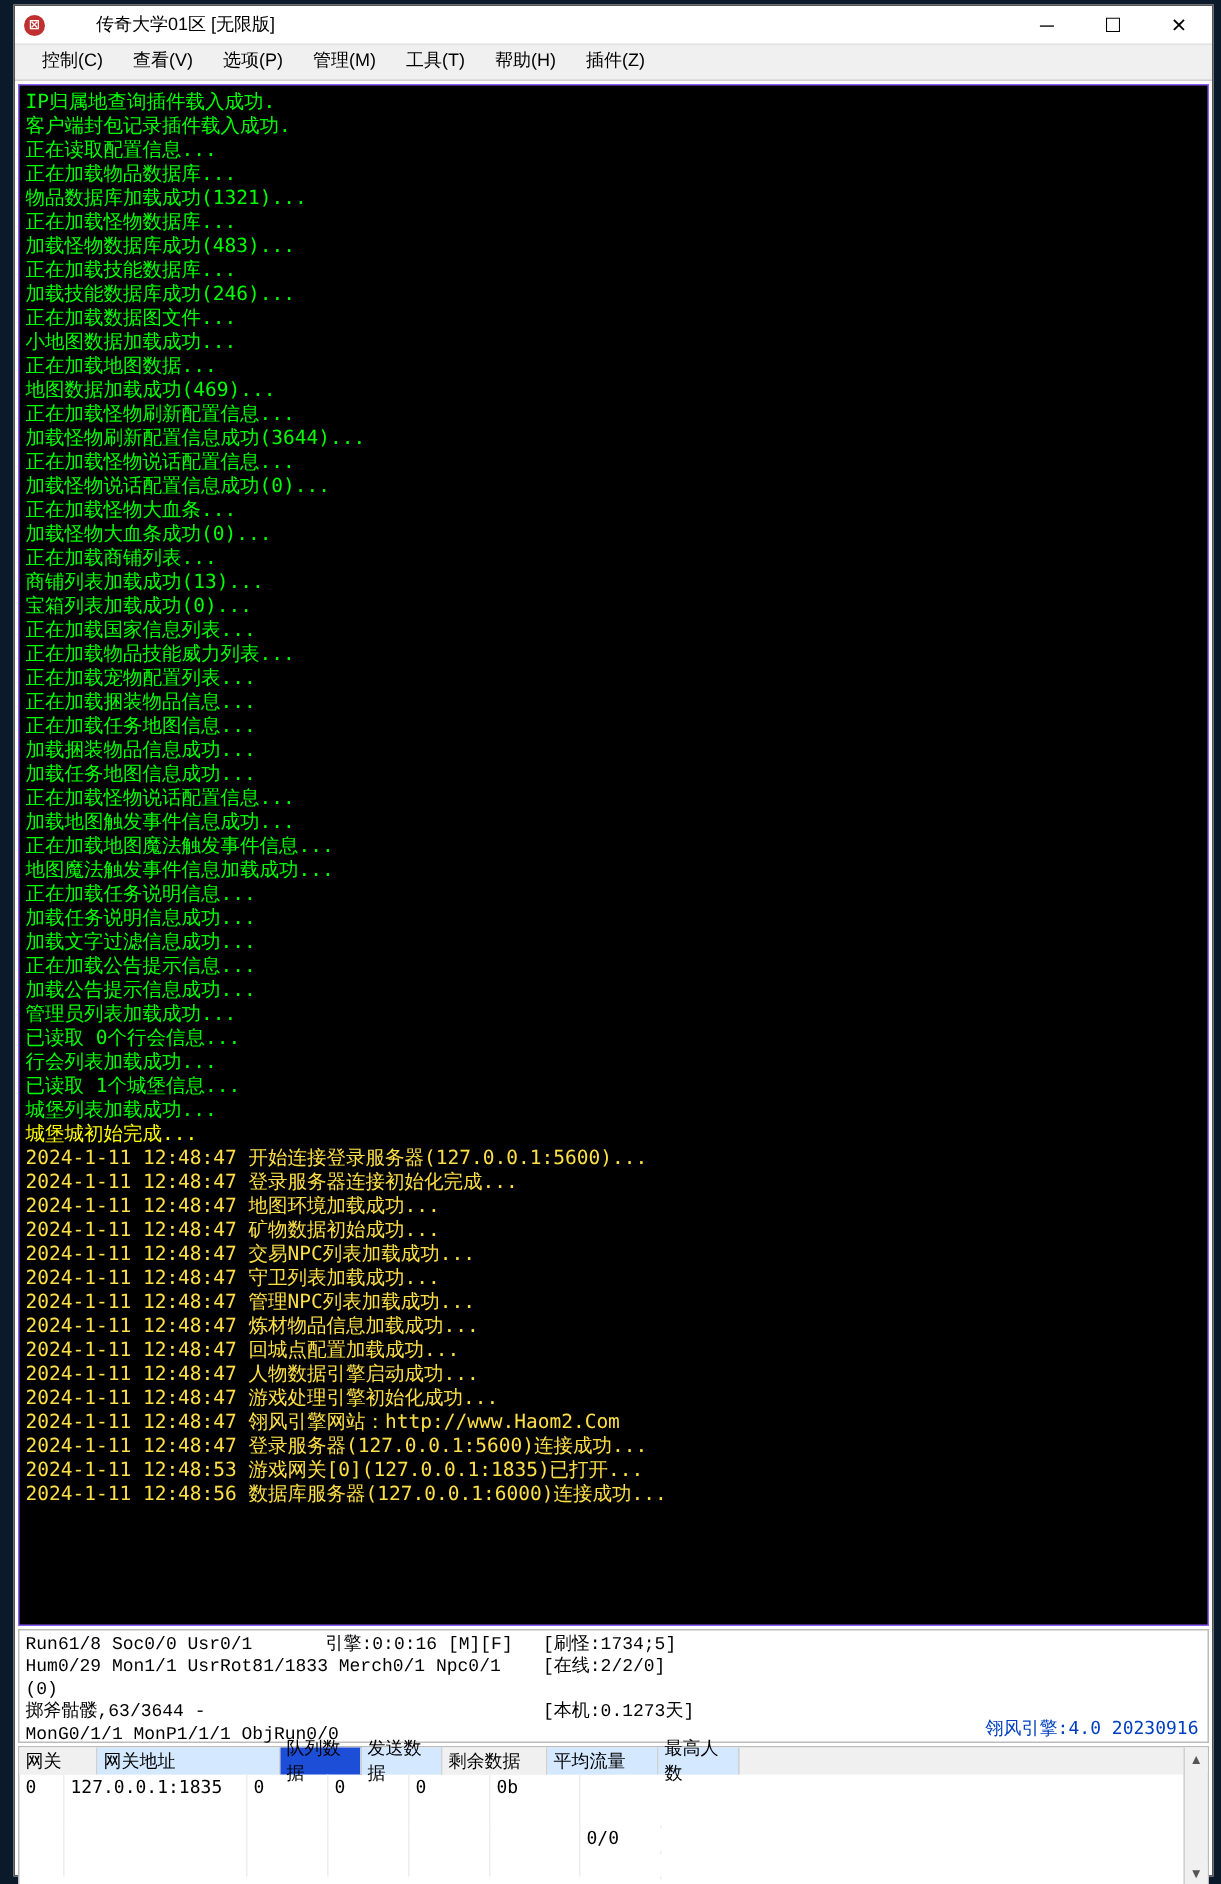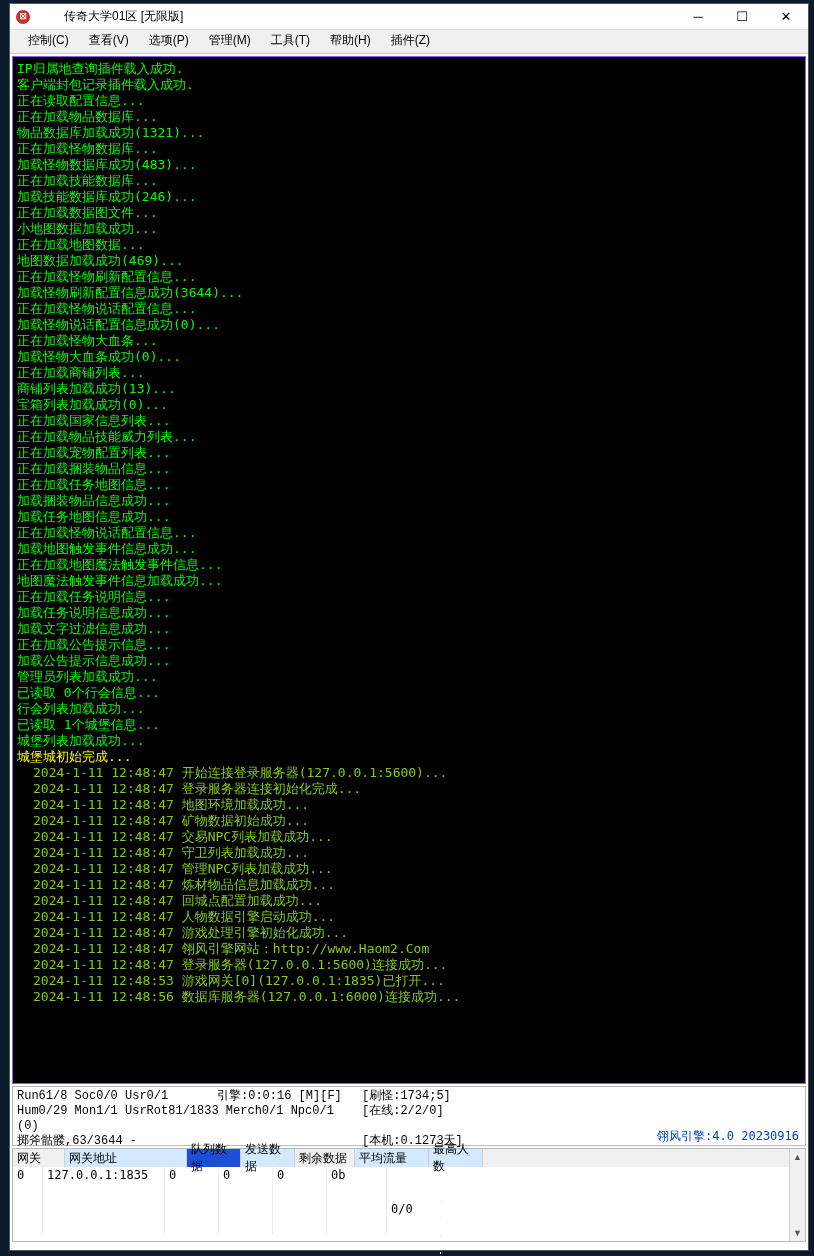--- a/index.html
+++ b/index.html
@@ -69,31 +69,31 @@
   overflow: hidden;
   padding: 4px 0 0 0;
   font-family: "NSimSun", SimSun, monospace;
   font-size: 13px;
   line-height: 16px;
   border: 1px solid #8b5cf6;
   margin: 2px;
 }
 .console .gline { color: #00ff00; white-space: pre; padding-left: 4px; }
 .console .yline { color: #ffff00; white-space: pre; padding-left: 4px; }
-.console .cline { color: #84cc16; white-space: pre; padding-left: 20px; }
+.console .cline { color: #fde047; white-space: pre; padding-left: 4px; }
 .status-area {
   background: #fff;
   padding: 2px 4px;
   font-family: Consolas, "Courier New", monospace;
   font-size: 12px;
   line-height: 15px;
   color: #000;
   border: 1px solid #bbb;
   margin: 0 2px;
-  height: 60px;
+  height: 76px;
   position: relative;
 }
 .status-area .srow { display: flex; }
 .status-area .col1 { width: 200px; }
 .status-area .col2 { width: 145px; }
 .status-area .col3 { flex: 1; }
 .engine-label {
   position: absolute;
   right: 6px;
   bottom: 1px;
@@ -116,21 +116,21 @@
 .grid-header div {
   border-right: 1px solid #d0d0d0;
   padding: 1px 4px;
   display: flex;
   align-items: center;
 }
 .grid-header .h0 { width: 52px; background:#f0f0f0;}
 .grid-header .h1 { width: 122px; background:#d4e8ff;}
 .grid-header .h2 { width: 54px; background:#1d4ed8;}
 .grid-header .h3 { width: 54px; background:#d4e8ff;}
-.grid-header .h4 { width: 60px; background:#f0f0f0;}
+.grid-header .h4 { width: 70px; background:#f0f0f0;}
 .grid-header .h5 { width: 74px; background:#d4e8ff;font-family:Liberation Serif, serif;}
 .grid-header .h6 { width: 54px; background:#d4e8ff;}
 .grid-row {
   display: flex;
   height: 17px;
   font-size: 12px;
   font-family: "SimSun", monospace;
 }
 .grid-row div {
   border-right: 1px solid #eee;

